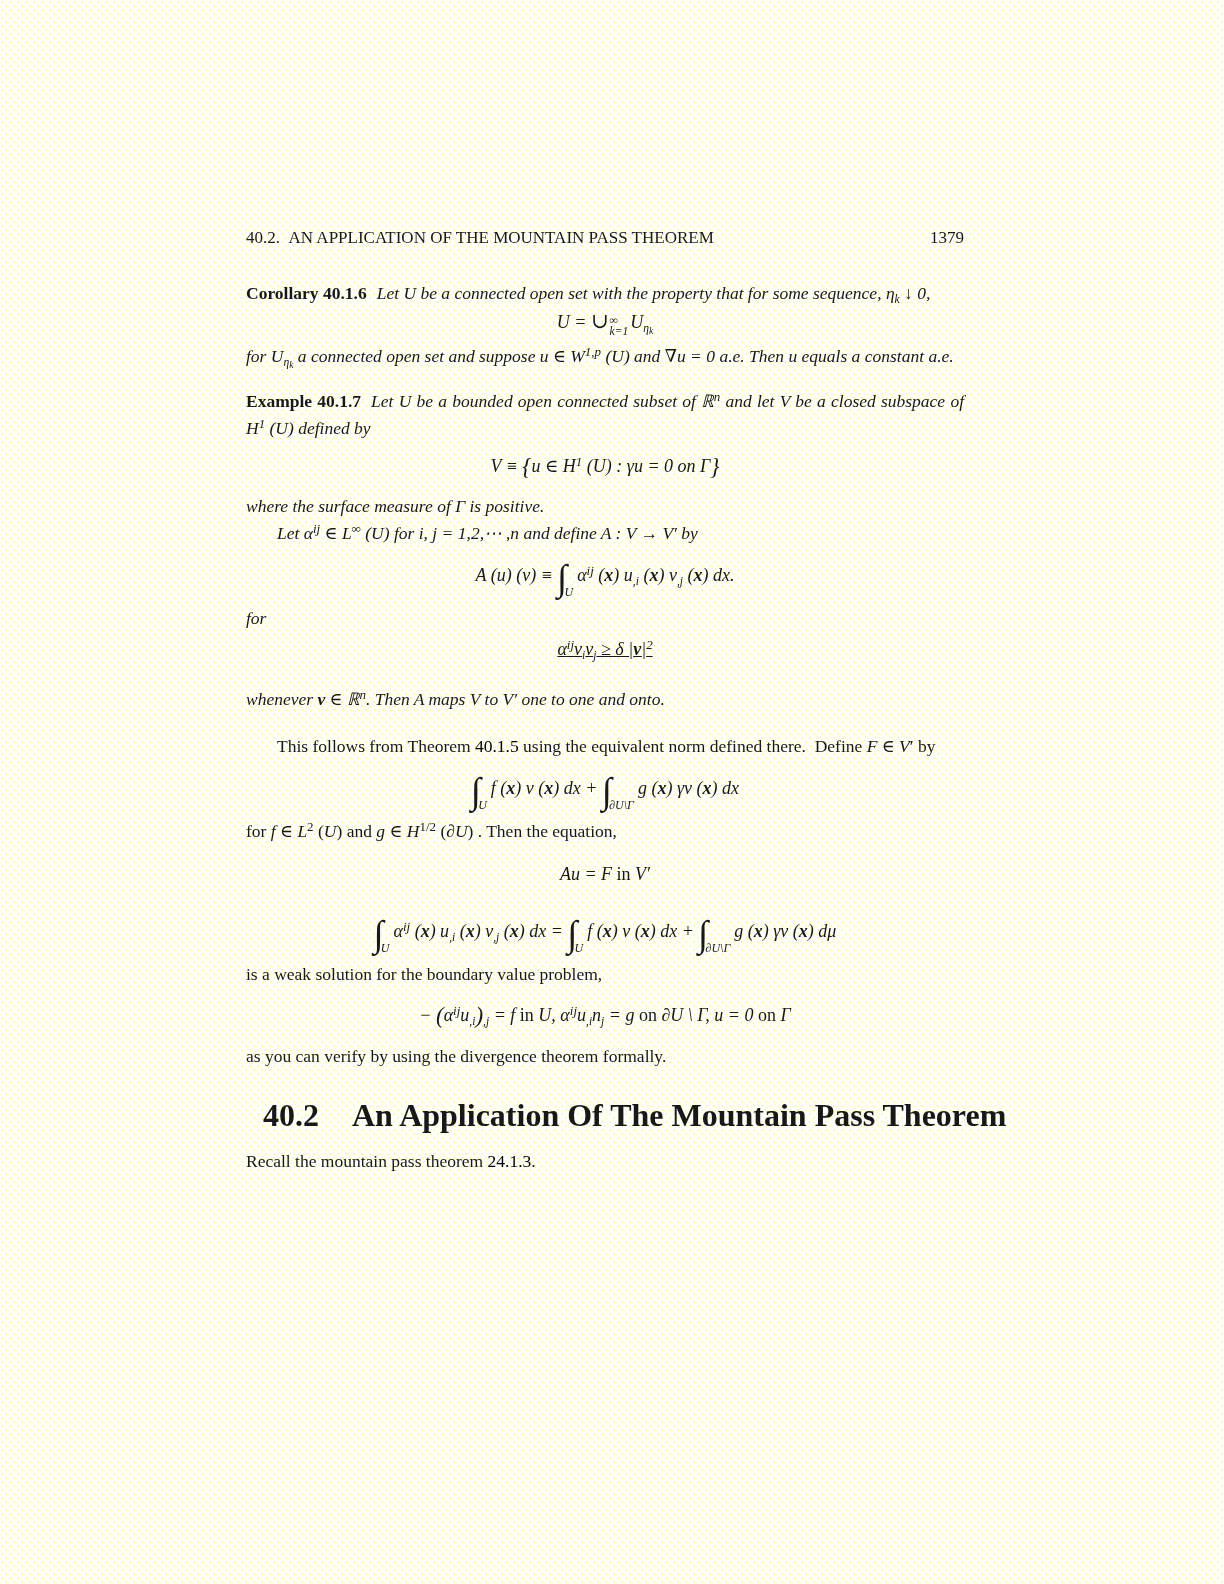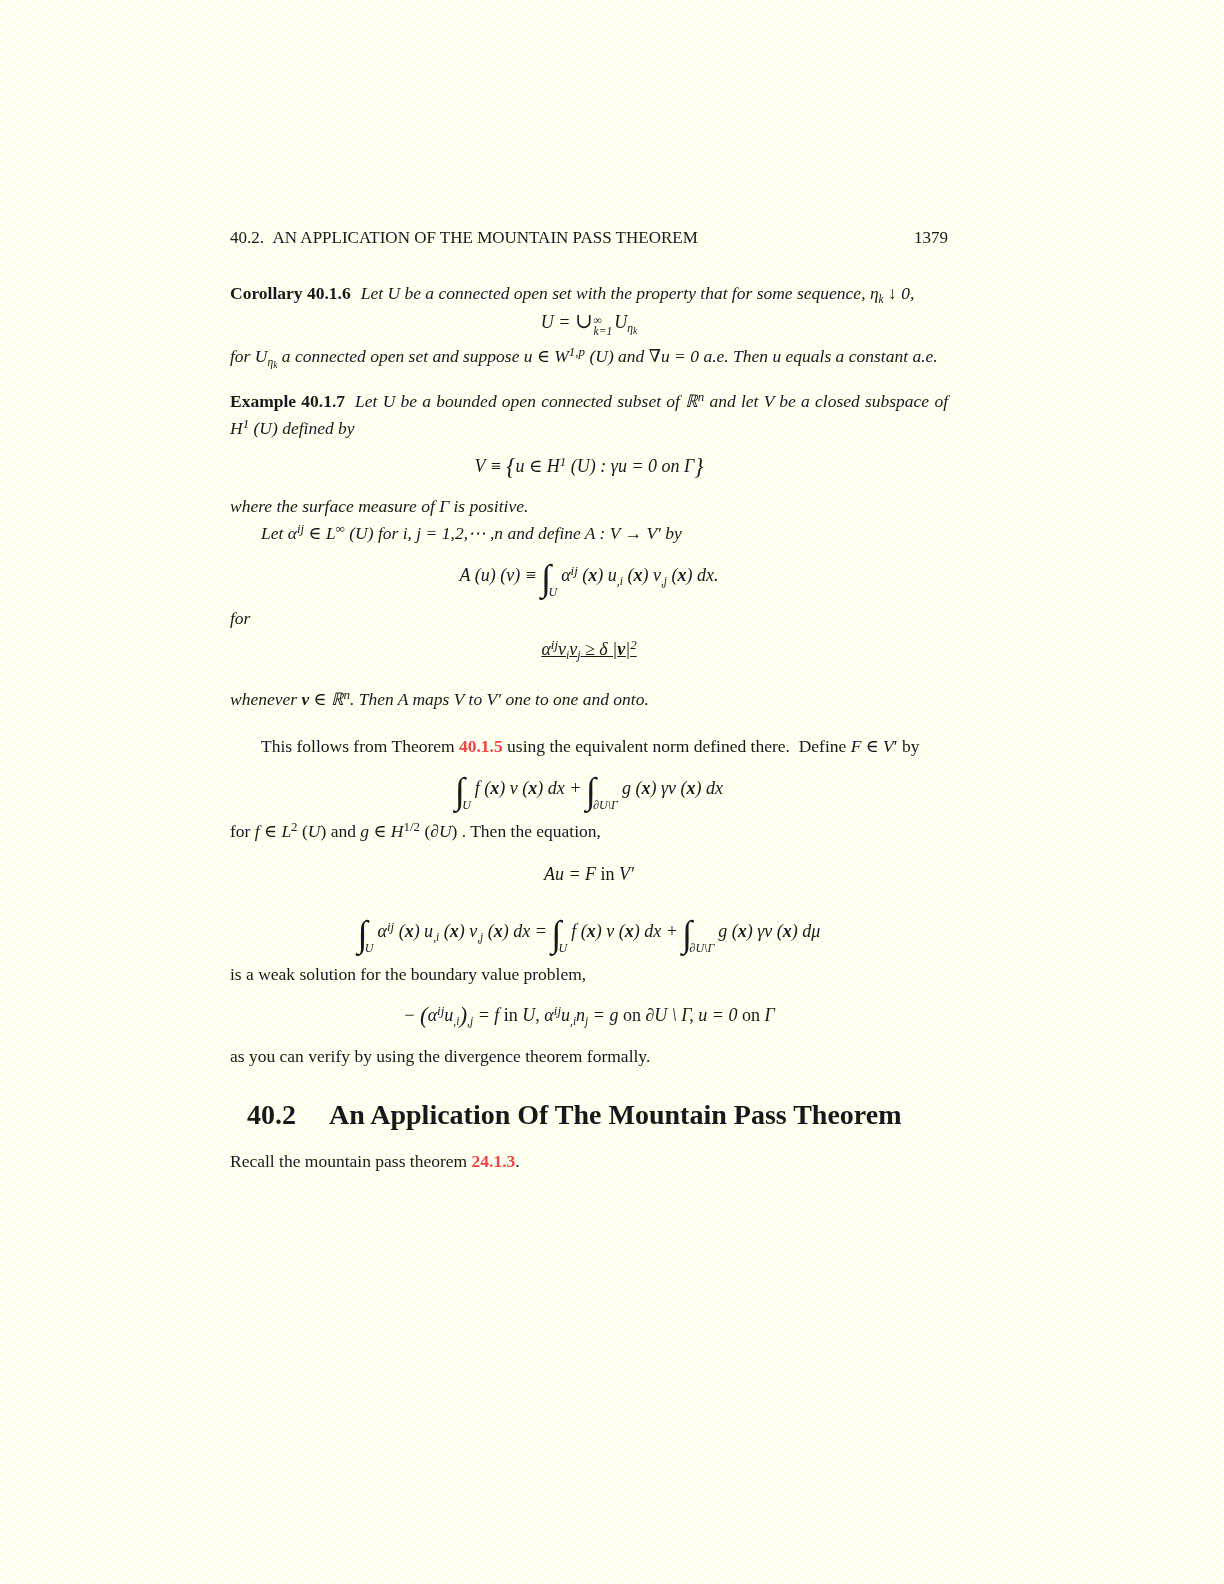--- a/index.html
+++ b/index.html
@@ -12,21 +12,21 @@
     background-image:
       radial-gradient(circle, rgba(255,255,120,0.65) 1px, rgba(255,255,120,0) 1.5px),
       radial-gradient(circle, rgba(255,255,120,0.65) 1px, rgba(255,255,120,0) 1.5px);
     background-size: 8px 8px, 8px 8px;
     background-position: 2px 2px, 6px 6px;
     font-family: "Liberation Serif", "DejaVu Serif", serif;
     color: #181818;
   }
   .col {
     position: absolute;
-    left: 230px; top: 224px;
+    left: 246px; top: 224px;
     width: 718px;
     font-size: 17.5px;
     line-height: 27px;
   }
   p { margin: 0; }
   .hdr {
     display: flex;
     justify-content: space-between;
     font-size: 17px;
     margin-bottom: 29px;
@@ -71,27 +71,27 @@
   .limstack {
     display: inline-block;
     text-align: left;
     font-size: 11.5px;
     line-height: 11px;
     vertical-align: -7px;
     margin: 0 2px 0 1px;
   }
   .limstack span { display: block; }
   .bigp { font-size: 23px; line-height: 0; vertical-align: -2px; }
-  .link { color: #ef4444; text-decoration: none; cursor: pointer; font-weight: bold; }
+  .link { color: #000000; text-decoration: none; cursor: pointer; }
   .mt-example { margin-top: 18px; }
   .mt-discuss { margin-top: 20px; }
   .sec-heading {
     margin-top: 25px;
     margin-bottom: 13px;
-    font-size: 28px;
+    font-size: 32px;
     line-height: 40px;
     font-weight: bold;
     white-space: nowrap;
   }
   .sec-heading .num { margin-left: 17px; margin-right: 33px; }
   .mt-recall { margin-top: 8px; }
   .mt-theorem { margin-top: 17px; }
 </style>
 </head>
 <body>

